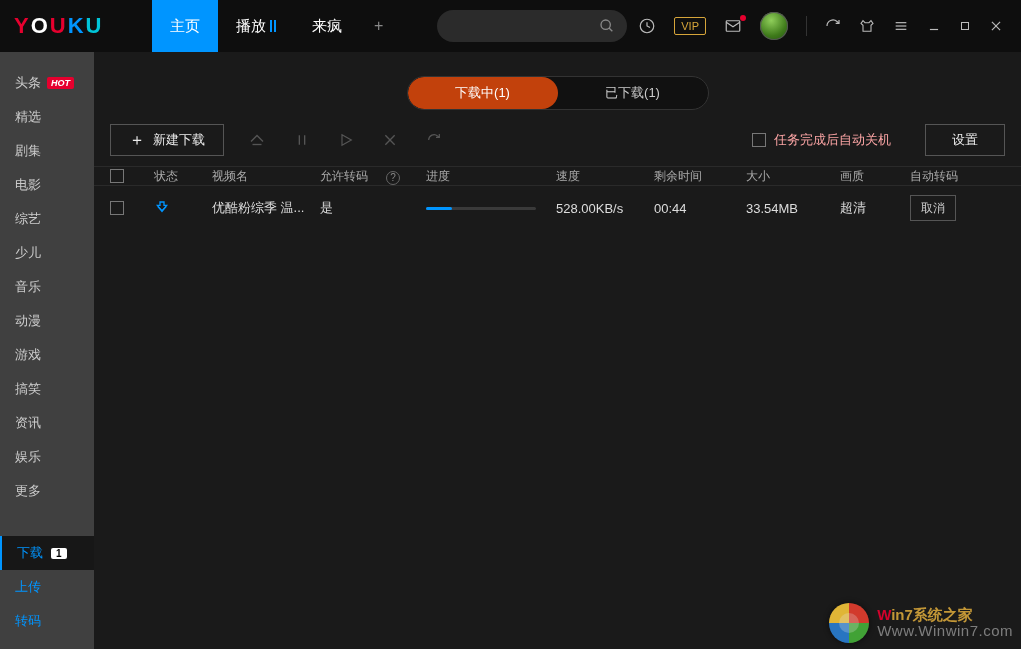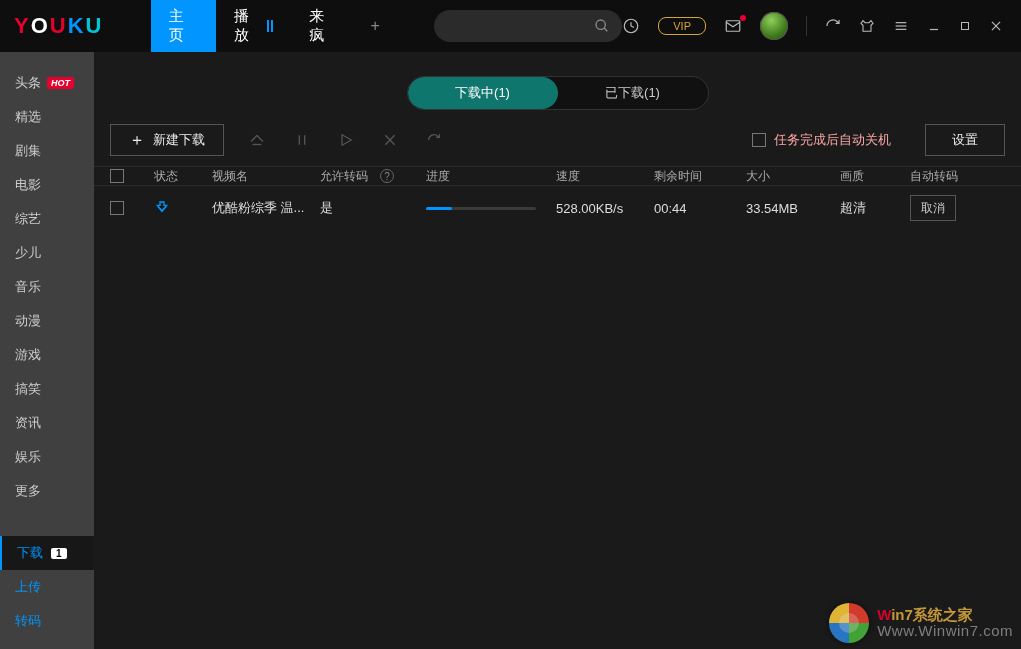--- a/index.html
+++ b/index.html
@@ -16,55 +16,55 @@
 .pause-bars{ display:inline-flex; gap:2px; margin-left:4px; }
 .pause-bars span{ width:2px; height:12px; background:#0095ff; display:inline-block; }
 .plus-tab{ color:#888; font-size:16px; padding:0 14px; cursor:pointer; }
 
 .search-wrap{ margin-left:40px; width:190px; height:32px; background:#2b2b2b; border-radius:16px; display:flex; align-items:center; padding:0 12px; }
 .search-input{ background:transparent; border:none; outline:none; color:#ccc; width:140px; font-size:13px; }
 .search-ico{ margin-left:auto; color:#888; }
 
 .hdr-icons{ margin-left:auto; display:flex; align-items:center; gap:18px; padding-right:18px; height:52px; }
 .ico-btn{ color:#bbb; cursor:pointer; display:flex; align-items:center; justify-content:center; }
-.vip-pill{ border:1px solid #d6a53a; color:#d6a53a; font-size:11px; padding:2px 14px; border-radius:8px; }
+.vip-pill{ border:1px solid #d6a53a; color:#d6a53a; font-size:11px; padding:2px 6px; border-radius:2px; }
 .mail-wrap{ position:relative; }
 .red-dot{ position:absolute; top:-2px; right:-4px; width:6px; height:6px; background:#e6002e; border-radius:50%; }
 .avatar{ width:28px; height:28px; border-radius:50%; background:radial-gradient(circle at 40% 30%,#8fce5a,#3e7a1a 60%,#245014); box-shadow:0 0 0 1px #555 inset; }
 
 
 .sidebar{ position:absolute; top:52px; left:0; width:94px; bottom:0; background:#404040; overflow:hidden; }
 .side-item{ height:34px; display:flex; align-items:center; padding-left:15px; color:#ccc; font-size:13px; cursor:pointer; position:relative; }
 .side-item.blue{ color:#0095ff; }
 .side-item.dl{ color:#0095ff; border-left:2px solid #0095ff; background:#171717; }
 .hot-badge{ margin-left:6px; background:#e6002e; color:#fff; font-size:9px; padding:1px 4px; border-radius:2px; font-style:italic; font-weight:bold; }
 .count-badge{ margin-left:8px; background:#fff; color:#000; font-size:10px; padding:0 5px; border-radius:2px; font-weight:bold; }
 .side-gap{ height:28px; }
 
 
 .main{ position:absolute; left:94px; top:52px; right:0; bottom:0; background:#1a1a1a; }
 
 .seg-tabs{ display:flex; justify-content:center; padding-top:24px; }
 .seg{ display:flex; background:#111; border-radius:18px; overflow:hidden; border:1px solid #333; }
 .seg-btn{ width:150px; height:32px; display:flex; align-items:center; justify-content:center; font-size:13px; color:#ccc; cursor:pointer; }
-.seg-btn.active{ background:#0f766e; color:#fff; border-radius:18px; }
+.seg-btn.active{ background:#c2410c; color:#fff; border-radius:18px; }
 
 .toolbar{ display:flex; align-items:center; padding:14px 16px 10px; gap:20px; }
 .new-btn{ height:32px; padding:0 18px; border:1px solid #555; background:transparent; color:#eee; display:flex; align-items:center; gap:8px; font-size:13px; cursor:pointer; }
 .tool-ico{ color:#555; cursor:pointer; padding:4px; display:flex; }
 .spacer{ flex:1; }
 .chk-wrap{ display:flex; align-items:center; gap:8px; color:#fca5a5; font-size:13px; }
 .chk-box{ width:14px; height:14px; border:1px solid #777; background:transparent; display:inline-block; }
 .settings-btn{ height:32px; width:80px; border:1px solid #555; background:transparent; color:#eee; font-size:13px; cursor:pointer; margin-left:14px; }
 
 .thead{ display:flex; align-items:center; height:20px; padding:0 16px; border-top:1px solid #2a2a2a; border-bottom:1px solid #2a2a2a; color:#aaa; font-size:12px; }
 .col-chk{ width:44px; display:flex; align-items:center; }
 .col-status{ width:58px; }
 .col-name{ width:108px; }
-.col-allow{ width:106px; display:flex; align-items:center; gap:12px; }
+.col-allow{ width:106px; display:flex; align-items:flex-end; gap:18px; }
 .col-prog{ width:130px; }
 .col-speed{ width:98px; }
 .col-remain{ width:92px; }
 .col-size{ width:94px; }
 .col-quality{ width:70px; }
 .col-auto{ width:60px; }
 .qmark{ width:14px; height:14px; border:1px solid #666; border-radius:50%; color:#888; font-size:10px; display:inline-flex; align-items:center; justify-content:center; }
 
 .row{ display:flex; align-items:center; height:44px; padding:0 16px; color:#ddd; font-size:13px; }
 .dl-arrow{ color:#0095ff; }

